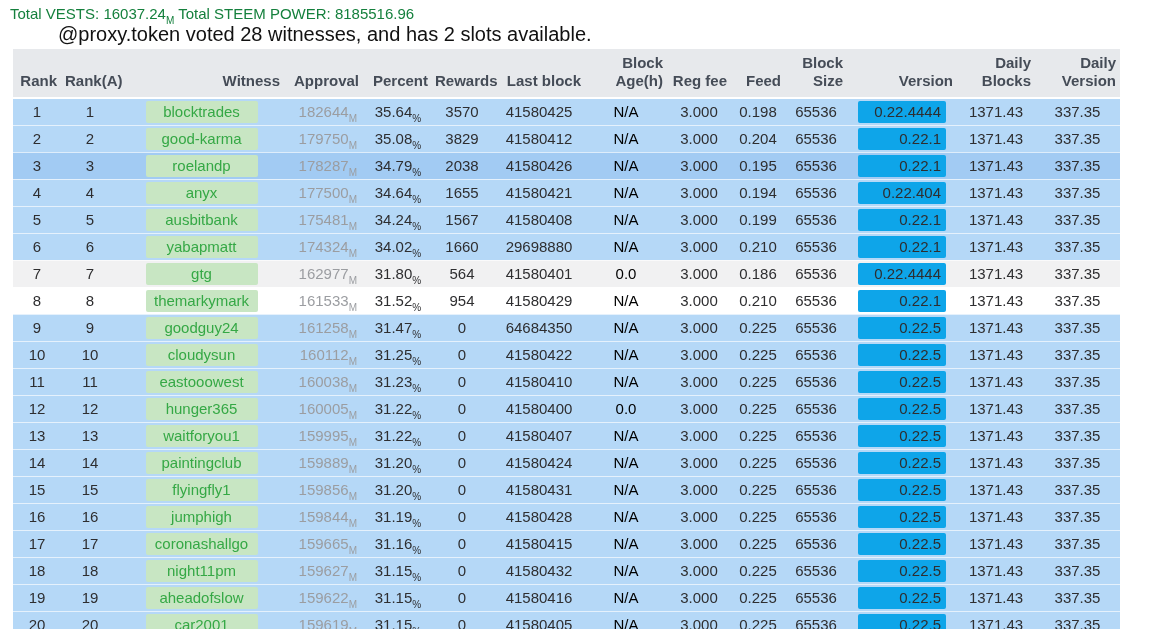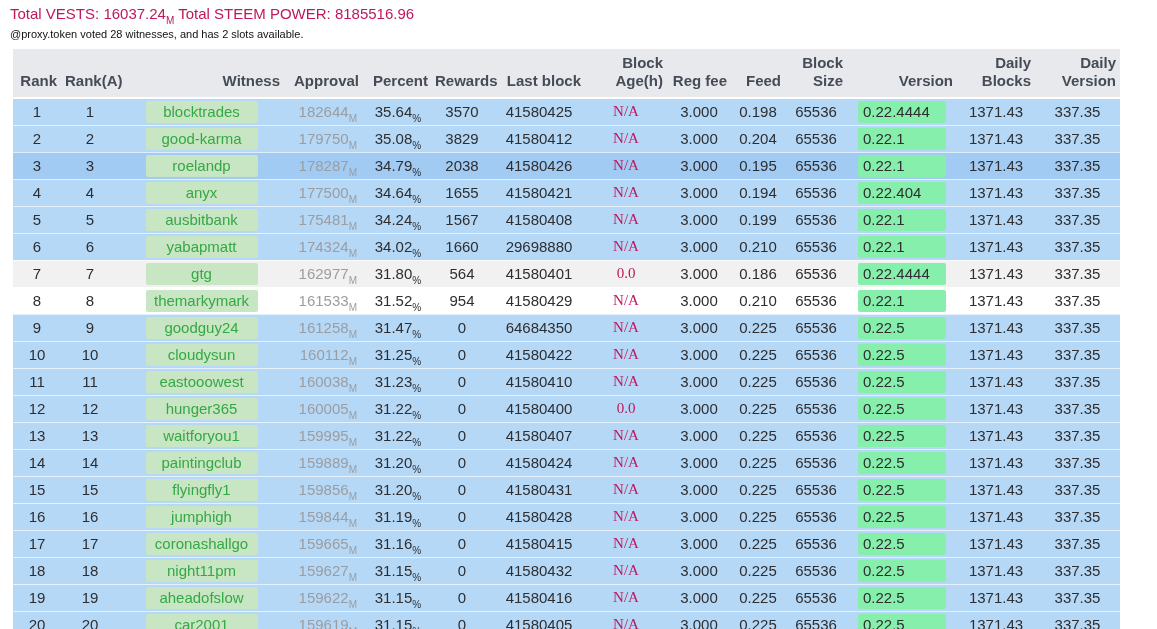--- a/index.html
+++ b/index.html
@@ -3,22 +3,22 @@
 <meta charset="utf-8">
 <style>
   * { margin: 0; padding: 0; box-sizing: border-box; }
   html, body {
     width: 1157px; height: 629px; overflow: hidden;
     background: #ffffff;
     font-family: "Liberation Sans", sans-serif;
     color: #2e2e30;
   }
   .page { padding: 3px 0 0 10px; }
-  .totals-line { font-size: 15px; line-height: 21px; color: #be185d; }
-  .proxy-line  { font-size: 11px; line-height: 21px; color: #111; margin-bottom: 4px; }
+  .totals-line { font-size: 15px; line-height: 21px; color: #15803d; }
+  .proxy-line  { font-size: 20px; line-height: 21px; color: #111; margin-bottom: 4px; margin-left: 48px; }
   sub.unit { font-size: 10px; position: relative; bottom: -1px; line-height: 0; }
 
   table.witness-table {
     border-collapse: collapse;
     table-layout: fixed;
     width: 1107px;
     margin-left: 3px;
     font-size: 15px;
   }
   thead th {
@@ -43,43 +43,43 @@
   tbody tr:first-child { border-top: 2px solid #ffffff; }
 
   tr.row-blue      { background: #b5d8f7; }
   tr.row-blue-dark { background: #a2cbf3; }
   tr.row-gray      { background: #f1f1f2; }
   tr.row-white     { background: #ffffff; }
 
   td.approval { text-align: right; padding-right: 12px; color: #9b9da1; }
   td.approval sub.unit { color: #9b9da1; }
   td.percent  { text-align: center; padding-right: 8px; }
-  td.block-age { color: #be185d; font-family: Liberation Serif, serif; }
+  td.block-age { color: #000000; }
 
   .witness-chip {
     display: inline-block;
     width: 112px;
     background: #c8e6c3;
     color: #35a845;
     border-radius: 2px;
     line-height: 22px;
     height: 22px;
     text-align: center;
     cursor: pointer;
   }
   .version-badge {
     display: inline-block;
     min-width: 88px;
-    background: #86efac;
+    background: #0ea5e9;
     color: #2e2e30;
     border-radius: 2px;
     line-height: 22px;
     height: 22px;
     padding: 0 5px;
-    text-align: left;
+    text-align: right;
   }
 </style>
 </head>
 <body>
 
 <div class="page">
 
   <div class="totals-line">
     <span>Total VESTS:</span>
     <span>16037.24</span><sub class="unit">M</sub>

